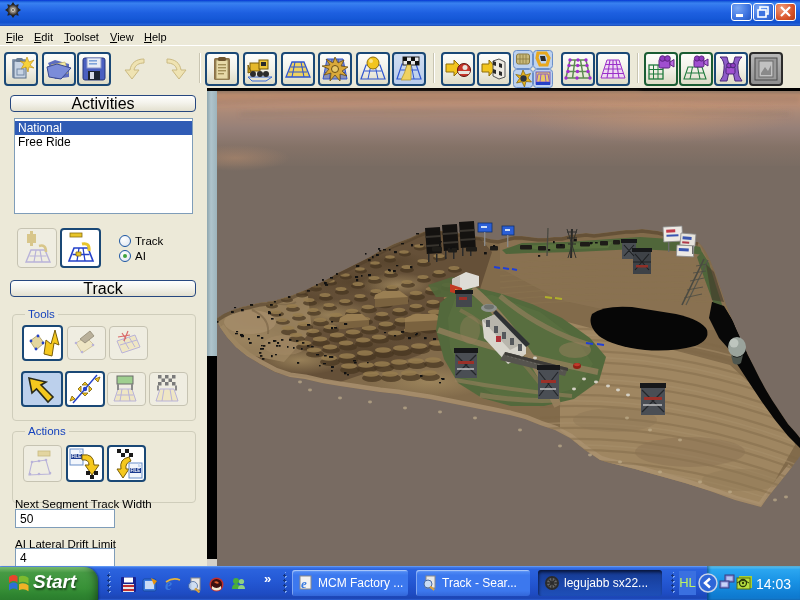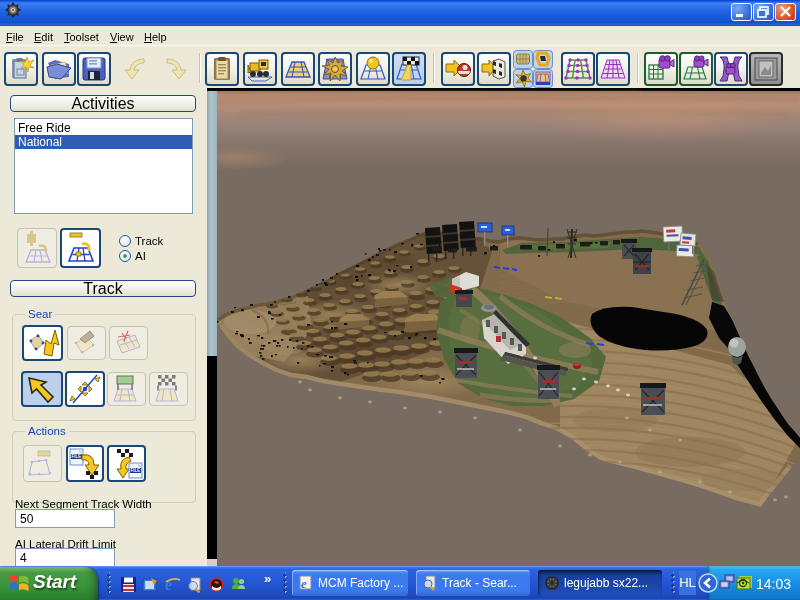--- a/index.html
+++ b/index.html
@@ -58,21 +58,21 @@
 .handle { position:absolute; top:572px; width:7px; height:22px;
   background-image:radial-gradient(circle 1.3px, #16357F 0 1.3px, transparent 1.4px), radial-gradient(circle 1.1px, #7FA8F0 0 1.1px, transparent 1.2px);
   background-size:7px 5px; background-position:1px 1px, 2px 2px; background-repeat:repeat-y; }
 .task { position:absolute; top:570px; height:26px; border-radius:3px; font-size:12px; color:#fff; }
 .task.norm { background:linear-gradient(180deg,#82AFF7 0%,#4D88F4 8%,#3C78EE 20%,#3C78EE 80%,#3366D8 100%); box-shadow:inset 1px 1px 0 rgba(255,255,255,.35); }
 .task.act { background:linear-gradient(180deg,#12307A 0%,#173E99 20%,#1B47AC 60%,#1E4FB8 100%); box-shadow:inset 1px 2px 3px rgba(0,0,10,.55); }
 .task .ttxt { position:absolute; left:26px; top:6px; white-space:nowrap; }
 #tray { position:absolute; left:707px; top:566px; width:93px; height:34px;
   background:linear-gradient(180deg,#6BD2FB 0%,#2BA6F0 10%,#1993E5 45%,#0E7AD0 90%,#1582D8 100%);
   box-shadow:inset 2px 0 3px rgba(0,0,30,.4); color:#fff; }
-#hlbox { position:absolute; left:679px; top:571px; width:17px; height:24px; background:#3A70E0; color:#ffffff; font-size:13px; text-align:center; line-height:24px; }
+#hlbox { position:absolute; left:679px; top:571px; width:17px; height:24px; background:#3A70E0; color:#bef264; font-size:13px; text-align:center; line-height:24px; }
 #clock { position:absolute; left:756px; top:576px; color:#fff; font-size:14px; }
 </style>
 </head>
 <body>
 
 <div id="titlebar">
   <svg class="ticon" width="16" height="16" viewBox="0 0 16 16">
     <g fill="#23201E">
         <path d="M8 0 L10 3 L6 3 Z"></path>
         <path d="M8 16 L6 13 L10 13 Z"></path>
@@ -308,22 +308,22 @@
     <rect x="3" y="3" width="22" height="22" fill="#9A9A9A" stroke="#4A4A4A"></rect>
     <rect x="7" y="6" width="14" height="16" fill="#C2C2C2" stroke="#6A6A6A"></rect>
     <path d="M9 18 L13 12 L16 16 L19 10 L19 20 L9 20 Z" fill="#8A8A8A"></path>
   </svg>
     </div>
 </div>
 
 <div id="panel">
   <div class="hdrbtn" style="top:7px">Activities</div>
   <div id="listbox">
+    <div class="item sel">National</div>
     <div class="item">Free Ride</div>
-    <div class="item sel">National</div>
   </div>
   <div class="pbtn off" style="left:17px; top:140px; width:40px; height:40px;">
       <svg width="36" height="36" viewBox="0 0 36 36" style="position:absolute;left:1px;top:1px">
 <rect x="8" y="4" width="9" height="9" fill="#D8C68A"></rect>
         <rect x="11" y="1" width="3" height="15" fill="#D8C68A"></rect>
 <path d="M12 20 L26 20 L31 32 L7 32 Z" fill="none" stroke="#B9B3D9" stroke-width="1.4"></path>
 <path d="M17 20 L15 32 M21 20 L23 32 M10.5 26 L27.5 26" stroke="#B9B3D9" stroke-width="1.2"></path>
 <path d="M20 16 Q27 14 27 22" stroke="#D8C68A" stroke-width="2.5" fill="none"></path>
 </svg>
     </div>
@@ -337,21 +337,21 @@
 </svg>
     </div>
   <div class="radio" style="left:119px; top:147px;"></div>
   <span class="plabel" style="left:135px; top:147px;">Track</span>
   <div class="radio" style="left:119px; top:162px;">
       <div class="dot"></div>
     </div>
   <span class="plabel" style="left:135px; top:162px;">AI</span>
   <div class="hdrbtn" style="top:192px">Track</div>
   <div class="grp" style="top:226px; height:107px;">
-    <div class="glabel">Sear</div>
+    <div class="glabel">Tools</div>
   </div>
   <div class="pbtn on" style="left:22px; top:237px; width:41px; height:36px;">
       <svg width="37" height="32" viewBox="0 0 37 32" style="position:absolute;left:0;top:0">
 <path d="M6 14 L14 8 L20 16 L12 23 Z" fill="#E3D5A0" stroke="#A89858" stroke-width="0.8"></path>
 <g fill="#2441C9">
           <circle cx="7" cy="14" r="1.4"></circle>
           <circle cx="14" cy="9" r="1.4"></circle>
           <circle cx="12" cy="22" r="1.4"></circle>
           <circle cx="19" cy="16" r="1.4"></circle>
         </g>

